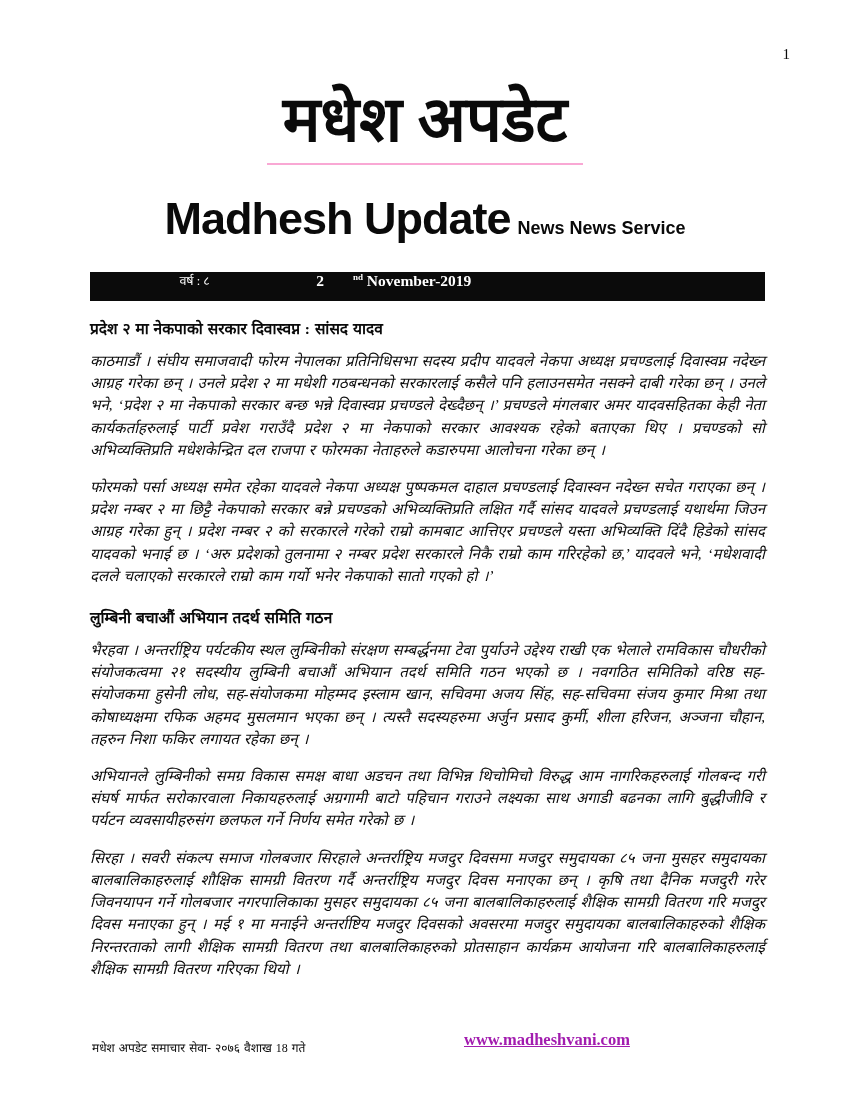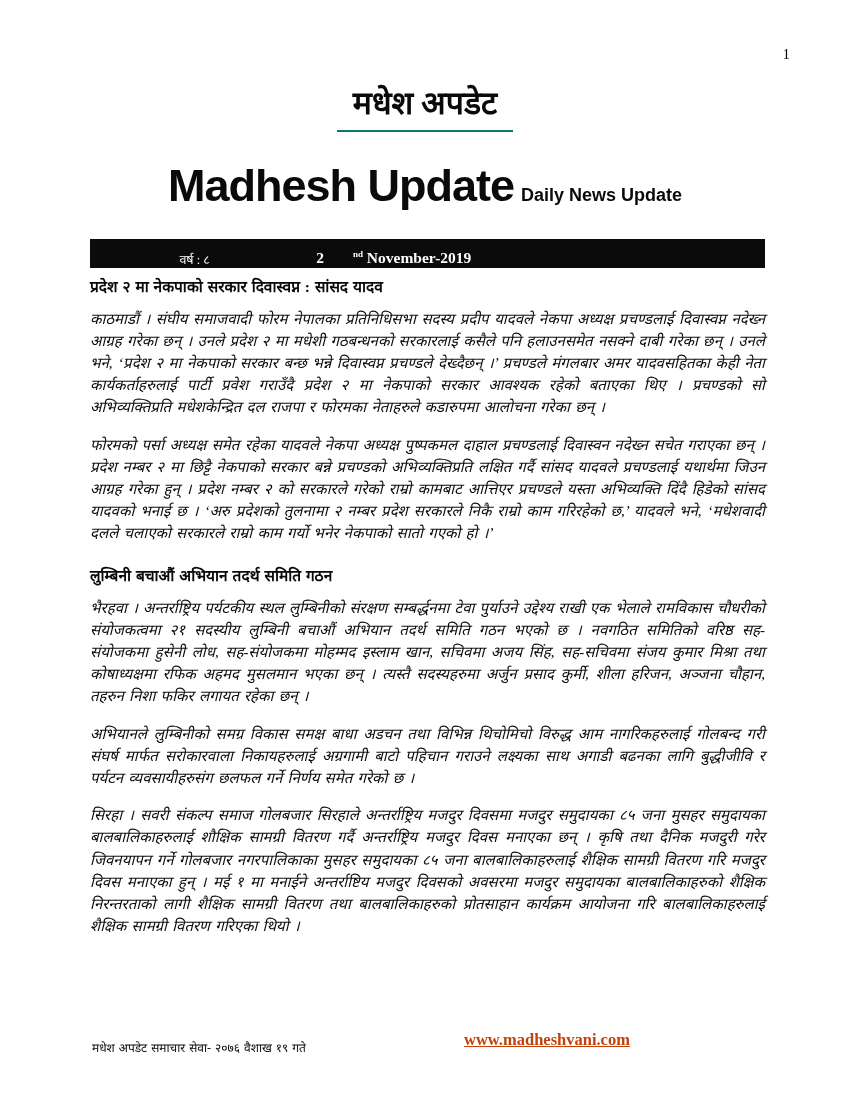--- a/index.html
+++ b/index.html
@@ -13,81 +13,81 @@
     overflow:hidden;
     font-family:"Liberation Serif", serif;
   }
   .page-number {
     position:absolute; top:46px; right:60px;
     font-size:15px; font-family:"Liberation Serif", serif;
   }
   .masthead { text-align:center; padding-top:86px; }
   .np-title {
     display:inline-block;
-    font-size:32px; font-weight:700; line-height:1.08;
-    border-bottom:2px solid #0f766e;
+    font-size:63px; font-weight:700; line-height:1.08;
+    border-bottom:2px solid #f9a8d4;
     padding:0 16px 9px 16px;
   }
   .en-title-row {
     text-align:center; margin-top:28px;
     font-family:"Liberation Sans", sans-serif; font-weight:700;
     white-space:nowrap;
   }
   .en-title { font-size:45px; letter-spacing:-1px; }
   .en-subtitle { font-size:18px; margin-left:7px; }
   .issue-bar {
     margin:27px 85px 0 90px;
     height:29px;
     background:#0b0b0b; color:#ffffff;
-    display:flex; align-items:flex-end;
+    display:flex; align-items:flex-start;
   }
   .issue-bar .seg-year  { width:31%; text-align:center; font-size:12.5px; }
   .issue-bar .seg-issue { width:41%; text-align:center; font-size:12.5px; }
   .issue-bar .seg-date  { width:28%; text-align:center;
     font-family:"Liberation Serif", serif; font-weight:700; font-size:15.5px; }
   .issue-bar sup { font-size:9px; vertical-align:super;margin-left:29px; }
   .content {
-    margin:9px 85px 0 90px;
+    margin:18px 85px 0 90px;
     font-size:15px; line-height:22.2px;
     text-align:justify;
     word-spacing:1.5px;
   }
   .article-heading {
     font-size:15.5px; font-weight:700;
     text-align:left; line-height:20px;
     margin:21px 0 11px 0;
     word-spacing:1px;
   }
   .article:first-child .article-heading { margin-top:7px; }
   .article p { margin:0 0 15px 0;font-style:italic; }
   .footer-left {
     position:absolute; left:92px; top:1039px;
     font-size:12px; word-spacing:1px;
   }
   .footer-link {
     position:absolute; left:464px; top:1030px;
     font-family:"Liberation Serif", serif;
     font-weight:700; font-size:16.5px;
-    color:#c2410c; text-decoration:underline;
+    color:#a21caf; text-decoration:underline;
     cursor:pointer;
   }
 </style>
 </head>
 <body>
 
 <div class="page">
 
   <div class="page-number">1</div>
 
   <div class="masthead">
     <span class="np-title">मधेश अपडेट</span>
   </div>
 
   <div class="en-title-row">
-    <span class="en-title">Madhesh Update</span><span class="en-subtitle">Daily News Update</span>
+    <span class="en-title">Madhesh Update</span><span class="en-subtitle">News News Service</span>
   </div>
 
   <div class="issue-bar">
     <span class="seg-year">वर्ष : ८</span>
     <span class="seg-date"><span>2</span><sup>nd</sup><span> November-2019</span></span>
   </div>
 
   <div class="content">
 
     <div class="article">
@@ -101,16 +101,16 @@
       <p>भैरहवा । अन्तर्राष्ट्रिय पर्यटकीय स्थल लुम्बिनीको संरक्षण सम्बर्द्धनमा टेवा पुर्याउने उद्देश्य राखी एक भेलाले रामविकास चौधरीको संयोजकत्वमा २१ सदस्यीय लुम्बिनी बचाऔं अभियान तदर्थ समिति गठन भएको छ । नवगठित समितिको वरिष्ठ सह-संयोजकमा हुसेनी लोध, सह-संयोजकमा मोहम्मद इस्लाम खान, सचिवमा अजय सिंह, सह-सचिवमा संजय कुमार मिश्रा तथा कोषाध्यक्षमा रफिक अहमद मुसलमान भएका छन् । त्यस्तै सदस्यहरुमा अर्जुन प्रसाद कुर्मी, शीला हरिजन, अञ्जना चौहान, तहरुन निशा फकिर लगायत रहेका छन् ।</p>
       <p>अभियानले लुम्बिनीको समग्र विकास समक्ष बाधा अडचन तथा विभिन्न थिचोमिचो विरुद्ध आम नागरिकहरुलाई गोलबन्द गरी संघर्ष मार्फत सरोकारवाला निकायहरुलाई अग्रगामी बाटो पहिचान गराउने लक्ष्यका साथ अगाडी बढनका लागि बुद्धीजीवि र पर्यटन व्यवसायीहरुसंग छलफल गर्ने निर्णय समेत गरेको छ ।</p>
     </div>
 
     <div class="article">
       <p>सिरहा । सवरी संकल्प समाज गोलबजार सिरहाले अन्तर्राष्ट्रिय मजदुर दिवसमा मजदुर समुदायका ८५ जना मुसहर समुदायका बालबालिकाहरुलाई शौक्षिक सामग्री वितरण गर्दै अन्तर्राष्ट्रिय मजदुर दिवस मनाएका छन् । कृषि तथा दैनिक मजदुरी गरेर जिवनयापन गर्ने गोलबजार नगरपालिकाका मुसहर समुदायका ८५ जना बालबालिकाहरुलाई शैक्षिक सामग्री वितरण गरि मजदुर दिवस मनाएका हुन् । मई १ मा मनाईने अन्तर्राष्टिय मजदुर दिवसको अवसरमा मजदुर समुदायका बालबालिकाहरुको शैक्षिक निरन्तरताको लागी शैक्षिक सामग्री वितरण तथा बालबालिकाहरुको प्रोतसाहान कार्यक्रम आयोजना गरि बालबालिकाहरुलाई शैक्षिक सामग्री वितरण गरिएका थियो ।</p>
     </div>
 
   </div>
 
-  <div class="footer-left">मधेश अपडेट समाचार सेवा- २०७६ वैशाख १९ गते</div>
+  <div class="footer-left">मधेश अपडेट समाचार सेवा- २०७६ वैशाख 18 गते</div>
   <a class="footer-link">www.madheshvani.com</a>
 
 </div>
 
 </body></html>

